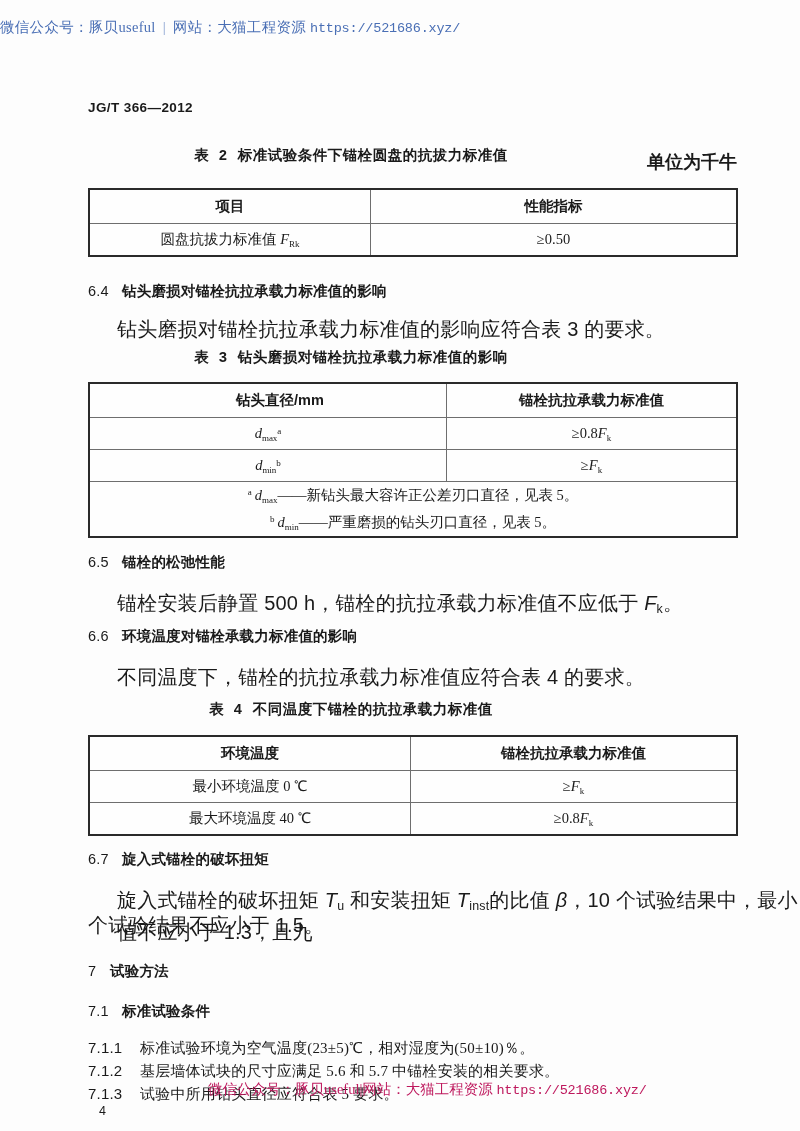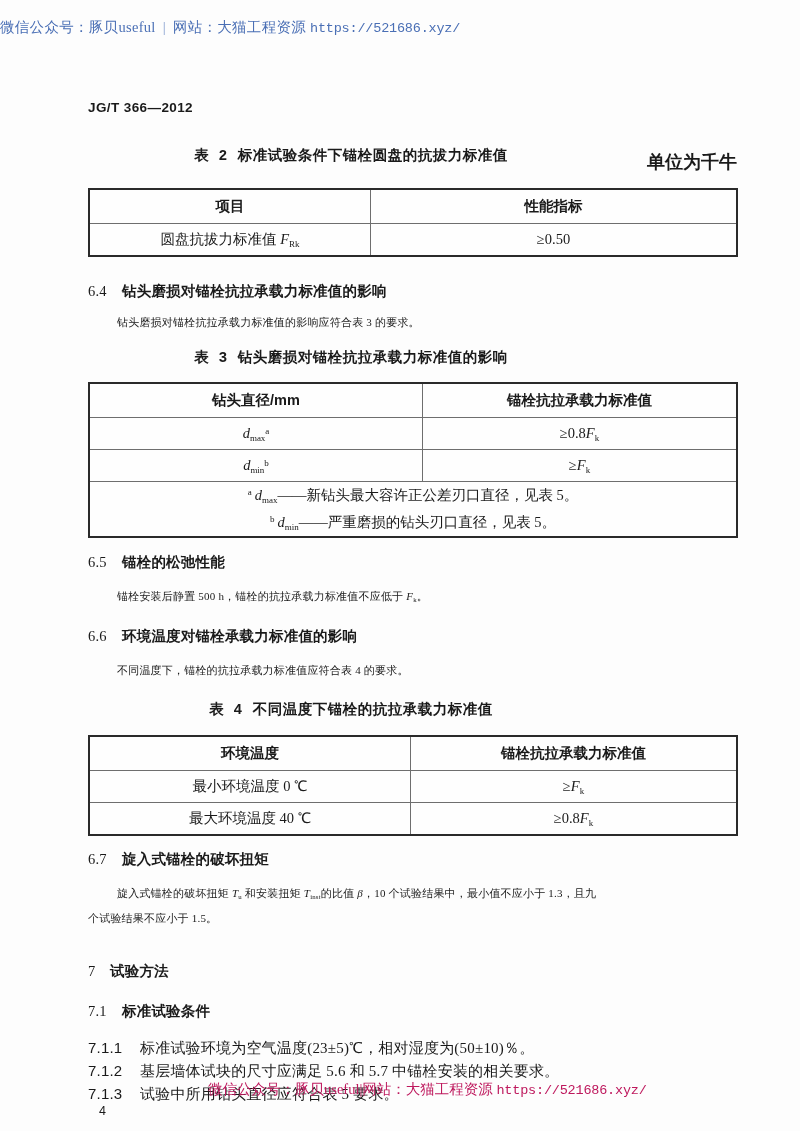--- a/index.html
+++ b/index.html
@@ -76,27 +76,27 @@
     letter-spacing: 0.2px;
   }
   .heading {
     font-weight: 700;
     font-family: "Liberation Sans", sans-serif;
     font-size: 14.5px;
   }
   .heading .num {
     display: inline-block;
     min-width: 34px;
-    font-family: Liberation Serif, serif;
+    font-family: Liberation Sans, sans-serif;
     font-weight: 500;
   }
   .heading-l1 .num { min-width: 22px; }
   .para {
-    font-family: Liberation Serif, serif;
-    font-size: 11px;
+    font-family: Liberation Sans, sans-serif;
+    font-size: 20px;
   }
   .clause {
     font-family: "Liberation Serif", serif;
     font-size: 15px;
   }
   .clause .cnum {
     display: inline-block;
     min-width: 52px;
     font-family: "Liberation Sans", sans-serif;
   }
@@ -219,21 +219,21 @@
   </div>
   <div class="blk para" style="top:314px; left:117px;">钻头磨损对锚栓抗拉承载力标准值的影响应符合表 3 的要求。</div>
 
   <div class="tbl-caption" style="top:348px;">
     <span class="cap-num">表 3</span><span>钻头磨损对锚栓抗拉承载力标准值的影响</span>
   </div>
 
   <table class="doc-table" style="top:382px;">
     <tbody>
         <tr class="hdr">
-      <td class="outer-l" style="width:332px;">钻头直径/mm</td>
+      <td class="outer-l" style="width:332px;padding-left:24px;">钻头直径/mm</td>
       <td class="outer-r">锚栓抗拉承载力标准值</td>
     </tr>
     <tr>
       <td class="outer-l">
         <span class="ital">d</span><sub>max</sub><sup>a</sup>
       </td>
       <td class="outer-r">
         <span>≥0.8</span><span class="ital">F</span><sub>k</sub>
       </td>
     </tr>

